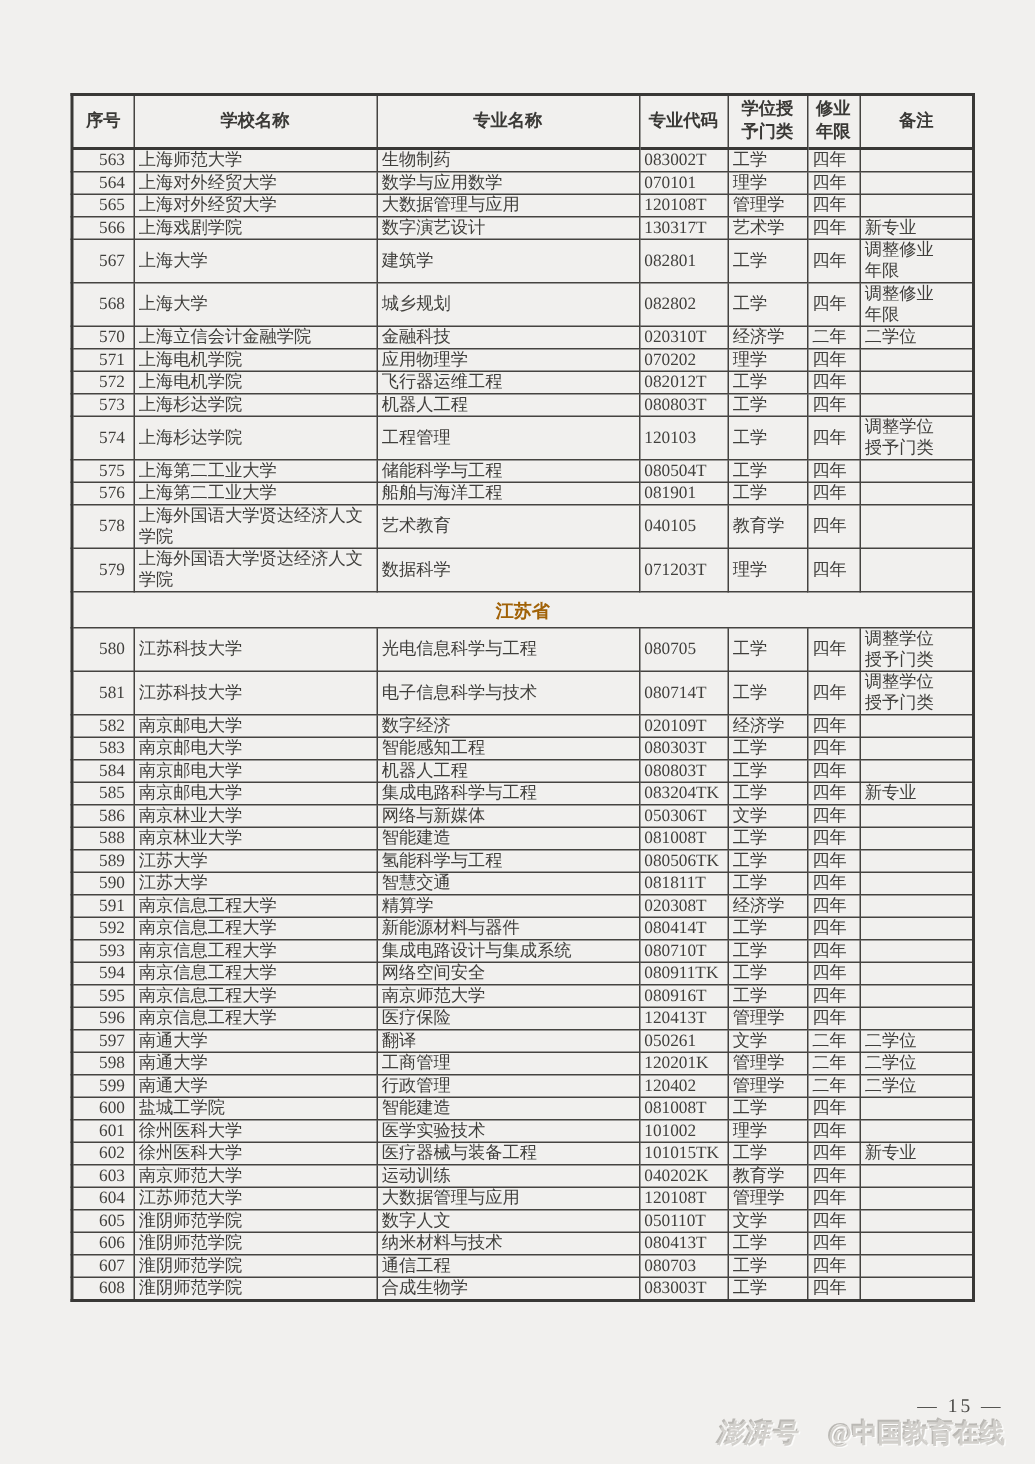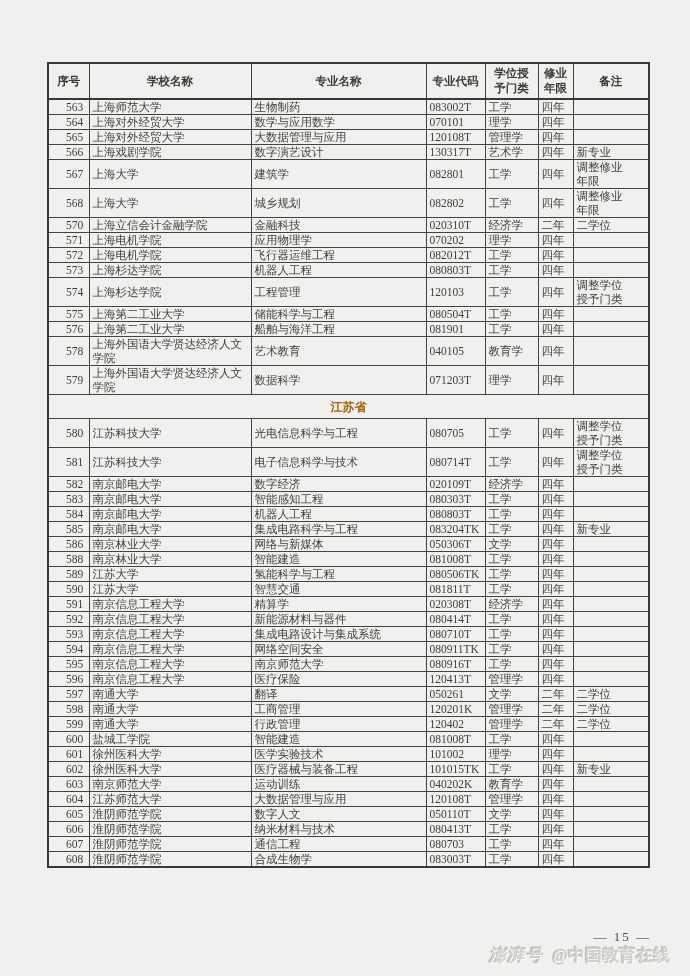--- a/index.html
+++ b/index.html
@@ -39,38 +39,38 @@
   td.c-no { text-align: center; padding: 0 17px; }
   td.section-cell {
     text-align: center;
     font-weight: bold;
     height: 23px;
     font-size: 12px;
     color: #a16207;
   }
   .page-number {
     position: absolute;
-    top: 929px; right: 39px;
+    top: 929px; right: 21px;
     font-size: 13px;
     color: #4c4b48;
     letter-spacing: 2px;
   }
   .watermark {
     position: absolute;
     top: 944px; right: 20px;
     font-size: 17px;
     font-weight: bold;
     color: #d2d0cc;
     text-shadow: 1px 1px 0 #fcfcfb, -1px -1px 0 #bab8b4;
     white-space: nowrap;
   }
   .watermark .logo {
     font-style: italic;
     letter-spacing: 1px;
-    margin-right: 9px;
+    margin-right: 20px;
   }
 </style>
 </head>
 <body>
 
 <div class="page">
 
   <table class="programs">
     <colgroup>
       <col style="width:41px">

